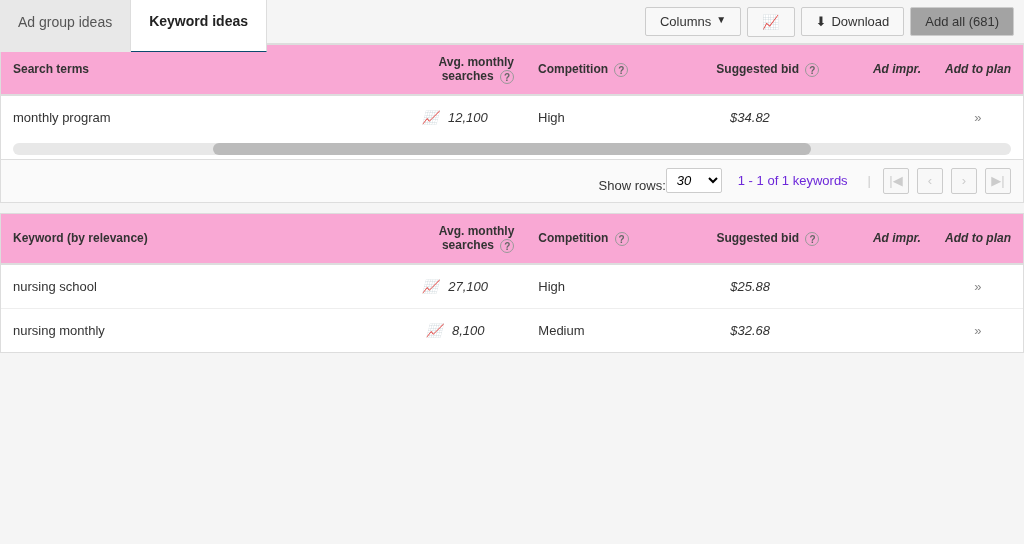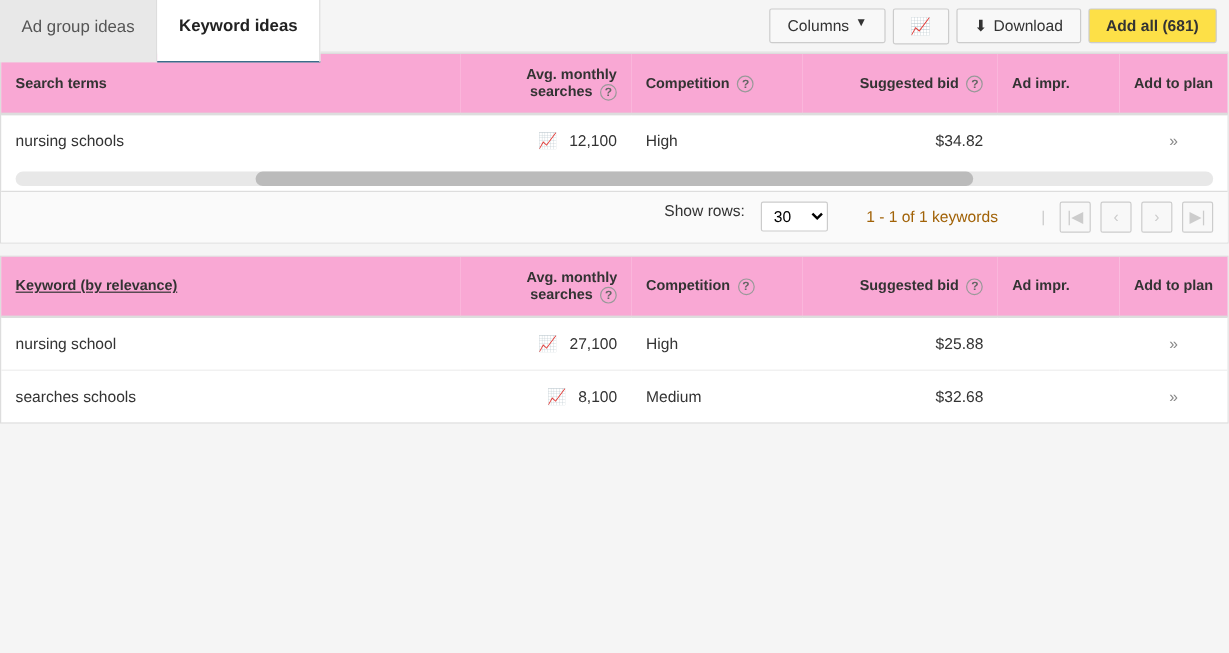--- a/index.html
+++ b/index.html
@@ -51,22 +51,21 @@
       gap: 5px;
       padding: 6px 14px;
       border: 1px solid #ccc;
       background: #f8f8f8;
       border-radius: 2px;
       cursor: pointer;
       font-size: 13px;
       color: #333;
     }
     .btn-primary {
-      background: #fde047;
-      font-weight: bold;
+      background: #a3a3a3;
     }
 
     
     .section {
       background: #fff;
       margin: 0 0 10px 0;
       border: 1px solid #ddd;
     }
 
     table {
@@ -82,35 +81,37 @@
       text-align: left;
       font-weight: bold;
       font-size: 12px;
       color: #333;
       white-space: nowrap;
     }
     thead th.right {
       text-align: right;
     }
     thead th.center {
-      text-align: left;
+      text-align: right;
+      font-style: italic;
     }
     tbody tr {
       border-bottom: 1px solid #eee;
     }
     tbody tr:last-child {
       border-bottom: none;
     }
     tbody td {
       padding: 14px 12px;
       font-size: 13px;
       color: #333;
     }
     tbody td.right {
-      text-align: right;
+      text-align: center;
+      font-style: italic;
     }
     tbody td.center {
       text-align: center;
     }
 
     .question-mark {
       display: inline-block;
       width: 14px;
       height: 14px;
       border: 1px solid #999;
@@ -141,34 +142,35 @@
       align-items: center;
       justify-content: flex-end;
       padding: 8px 12px;
       background: #fafafa;
       border-top: 1px solid #ddd;
       gap: 8px;
       font-size: 13px;
     }
     .show-rows {
       display: flex;
-      align-items: flex-start;
-      gap: 13px;
+      align-items: flex-end;
+      gap: 0;
     }
     .rows-select {
       border: 1px solid #ccc;
       padding: 3px 6px;
       font-size: 13px;
       background: #fff;
       border-radius: 2px;
       cursor: pointer;
+      font-style: italic;
     }
     .page-info {
-      margin: 0 24px;
-      color: #a16207;
+      margin: 0 8px;
+      color: #6d28d9;
     }
     .nav-btn {
       display: inline-flex;
       align-items: center;
       justify-content: center;
       width: 26px;
       height: 26px;
       border: 1px solid #ccc;
       background: #f8f8f8;
       border-radius: 2px;
@@ -246,21 +248,21 @@
           <span>Ad impr.</span>
         </th>
         <th class="center" style="width:8%;">
           <span>Add to plan</span>
         </th>
       </tr>
     </thead>
     <tbody>
       <tr>
         <td>
-          <span>nursing schools</span>
+          <span>monthly program</span>
         </td>
         <td class="right">
           <span class="trend-icon" style="margin-right:6px; font-size:13px;">📈</span>
           <span>12,100</span>
         </td>
         <td>
           <span>High</span>
         </td>
         <td class="right">
           <span>$34.82</span>
@@ -292,21 +294,21 @@
     <button class="nav-btn disabled">‹</button>
     <button class="nav-btn disabled">›</button>
     <button class="nav-btn disabled">▶|</button>
   </div>
 </div>
 
 <div class="section second-section">
   <table>
     <thead>
       <tr>
-        <th style="width:38%;text-decoration:underline;">
+        <th style="width:38%;">
           <span>Keyword (by relevance)</span>
         </th>
         <th class="right" style="width:14%;">
           <span>Avg. monthly</span><br>
           <span>searches</span>
           <span class="question-mark">?</span>
         </th>
         <th style="width:14%;">
           <span>Competition</span>
           <span class="question-mark">?</span>
@@ -331,21 +333,21 @@
       27,100
     </td>
     <td>High</td>
     <td class="right">$25.88</td>
     <td class="center"></td>
     <td class="center">
       <span class="chevron-btn">»</span>
     </td>
   </tr>
         <tr>
-    <td>searches schools</td>
+    <td>nursing monthly</td>
     <td class="right">
       <span style="margin-right:6px; font-size:13px; color:#888;">📈</span>
       8,100
     </td>
     <td>Medium</td>
     <td class="right">$32.68</td>
     <td class="center"></td>
     <td class="center">
       <span class="chevron-btn">»</span>
     </td>

